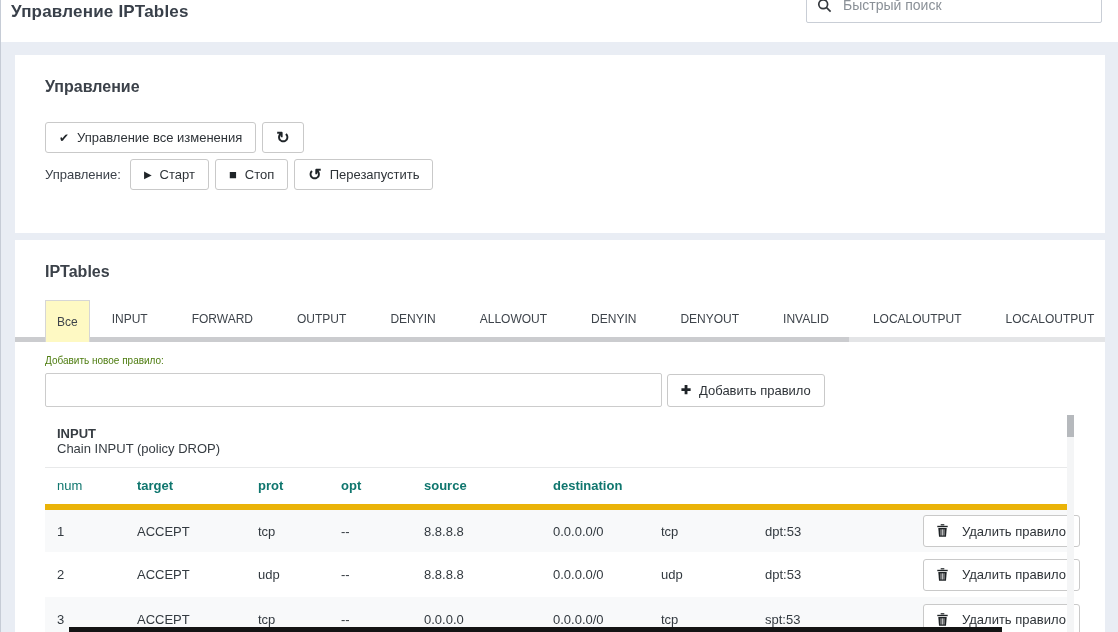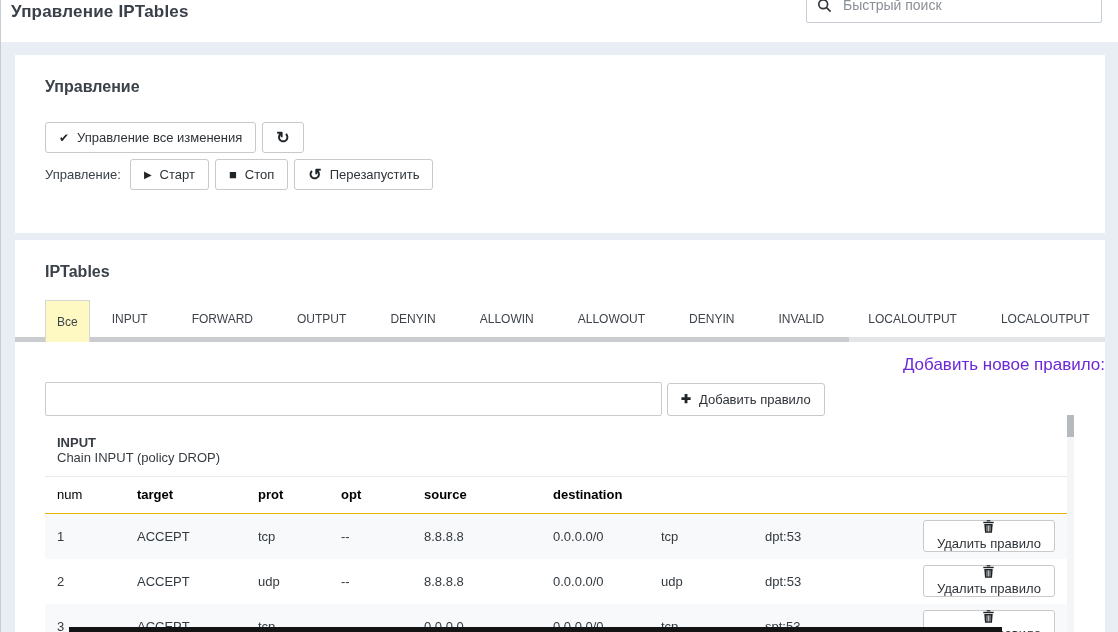--- a/index.html
+++ b/index.html
@@ -63,43 +63,43 @@
   .tab { display: flex; align-items: center; padding: 0 22px; font-size: 12px; color: #3e444b; cursor: pointer; }
   .tab.active {
     padding: 0 11px; height: 42px; margin-bottom: -5px;
     border: 1px solid #d6d6d6; border-bottom: none; background: #fef9c3; justify-content: center;
   }
   .tab-underline { width: 1090px; height: 5px; background: #e4e5e7; position: relative; z-index: 1; }
   .tab-underline .thumb { position: absolute; left: 0; top: 0; height: 5px; width: 834px; background: #cbcccf; }
 
   
   .add-rule { margin: 13px 0 0 30px; }
-  .add-label { font-size: 17px; color: #6d28d9; text-align: right; }
+  .add-label { font-size: 10px; color: #4d7c0f; }
   .add-row { display: flex; gap: 5px; margin-top: 7px; align-items: center; }
   .rule-input {
     width: 617px; height: 34px; border: 1px solid #ccc; border-radius: 2px;
     padding: 0 9px; font-size: 13px; outline: none; font-family: "Liberation Sans", sans-serif;
   }
   .add-btn { height: 33px; }
 
   
   .chain-head { margin: 19px 0 0 0; padding: 0 38px 0 42px; }
   .chain-name { font-size: 13px; font-weight: bold; color: #363c42; }
   .chain-policy { font-size: 13px; color: #363c42; margin-top: 0; }
   .chain-sep { margin: 11px 0 0 30px; width: 1022px; border-bottom: 1px solid #e8e9ea; }
 
   table.rules { margin-left: 30px; width: 1022px; border-collapse: collapse; table-layout: fixed; }
   table.rules th {
-    text-align: left; font-size: 13px; color: #000000; font-weight: bold;
-    padding: 10px 0 11px 12px; border-bottom: 1px solid #eab308;
+    text-align: left; font-size: 13px; color: #0f766e; font-weight: bold;
+    padding: 10px 0 11px 12px; border-bottom: 6px solid #eab308;
   }
   table.rules th.light { font-weight: normal; }
   table.rules td { font-size: 13px; color: #333a40; padding: 0 0 0 12px; height: 45px; }
   table.rules tbody tr:nth-child(odd) { background: #f8f9fa; }
-  .del-btn { height: 32px; gap: 3px; flex-direction: column; }
+  .del-btn { height: 32px; gap: 14px; }
   .del-btn svg { margin-top: -1px; }
 
   
   .vscroll-track { position: absolute; left: 1052px; top: 175px; width: 7px; height: 217px; background: #f4f5f6; }
   .vscroll-thumb { position: absolute; left: 0; top: 0; width: 7px; height: 22px; background: #b6b9bd; }
   .hscroll-bar { position: absolute; left: 68px; top: 627px; width: 933px; height: 5px; background: #141414; z-index: 10; }
 </style>
 </head>
 <body>
 
@@ -163,32 +163,32 @@
       </div>
 
       <div class="tab">
         <span>OUTPUT</span>
       </div>
 
       <div class="tab">
         <span>DENYIN</span>
       </div>
 
-      <div class="tab">
-        <span>ALLOWIN</span>
-      </div>
 
       <div class="tab">
         <span>ALLOWOUT</span>
       </div>
 
       <div class="tab">
         <span>DENYIN</span>
       </div>
 
+      <div class="tab">
+        <span>DENYOUT</span>
+      </div>
 
       <div class="tab">
         <span>INVALID</span>
       </div>
 
       <div class="tab">
         <span>LOCALOUTPUT</span>
       </div>
 
       <div class="tab">

